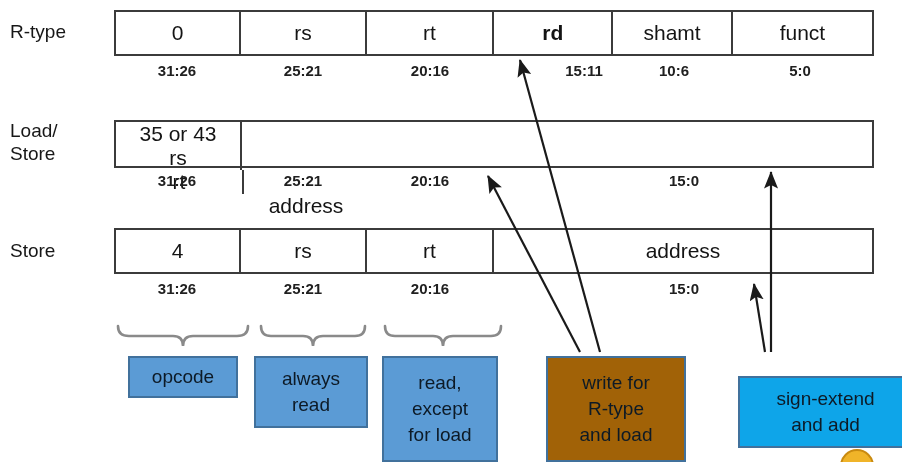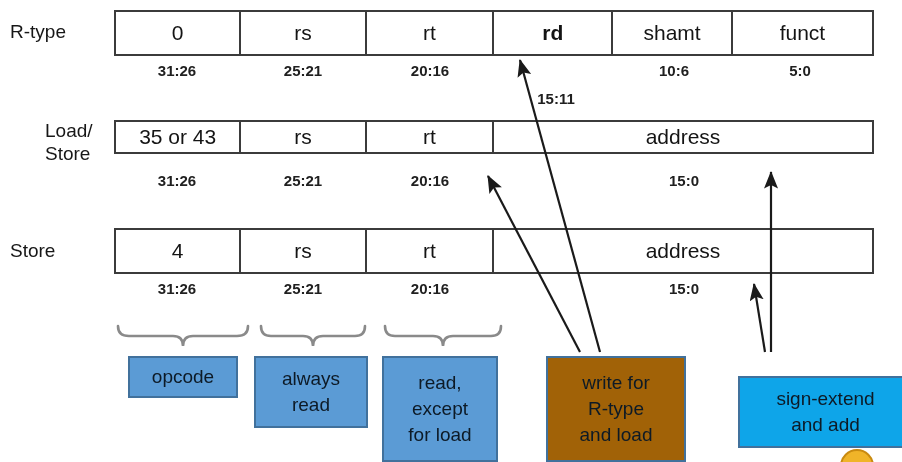--- a/index.html
+++ b/index.html
@@ -109,28 +109,28 @@
     <div class="field" style="width:126px;">rs</div>
     <div class="field" style="width:128px;">rt</div>
     <div class="field" style="width:120px;font-weight:bold;">rd</div>
     <div class="field" style="width:120px;">shamt</div>
     <div class="field" style="width:140px;">funct</div>
   </div>
 
   <div class="bits" style="left:177px; top:62px;">31:26</div>
   <div class="bits" style="left:303px; top:62px;">25:21</div>
   <div class="bits" style="left:430px; top:62px;">20:16</div>
-  <div class="bits" style="left:556px; top:62px;margin-top:28px;">15:11</div>
+  <div class="bits" style="left:584px; top:62px;">15:11</div>
   <div class="bits" style="left:674px; top:62px;">10:6</div>
   <div class="bits" style="left:800px; top:62px;">5:0</div>
 
-  <div class="fmt-label" style="left:10px; top:119px;margin-left:35px;">Load/
+  <div class="fmt-label" style="left:10px; top:119px;">Load/
 Store</div>
 
-  <div class="fmt-row" style="left:114px; top:120px; width:760px; height:34px;">
+  <div class="fmt-row" style="left:114px; top:120px; width:760px; height:48px;flex-direction:column;">
     <div class="field" style="width:126px;">35 or 43</div>
     <div class="field" style="width:126px;">rs</div>
     <div class="field" style="width:128px;">rt</div>
     <div class="field" style="width:380px;">address</div>
   </div>
 
   <div class="bits" style="left:177px; top:172px;">31:26</div>
   <div class="bits" style="left:303px; top:172px;">25:21</div>
   <div class="bits" style="left:430px; top:172px;">20:16</div>
   <div class="bits" style="left:684px; top:172px;">15:0</div>

